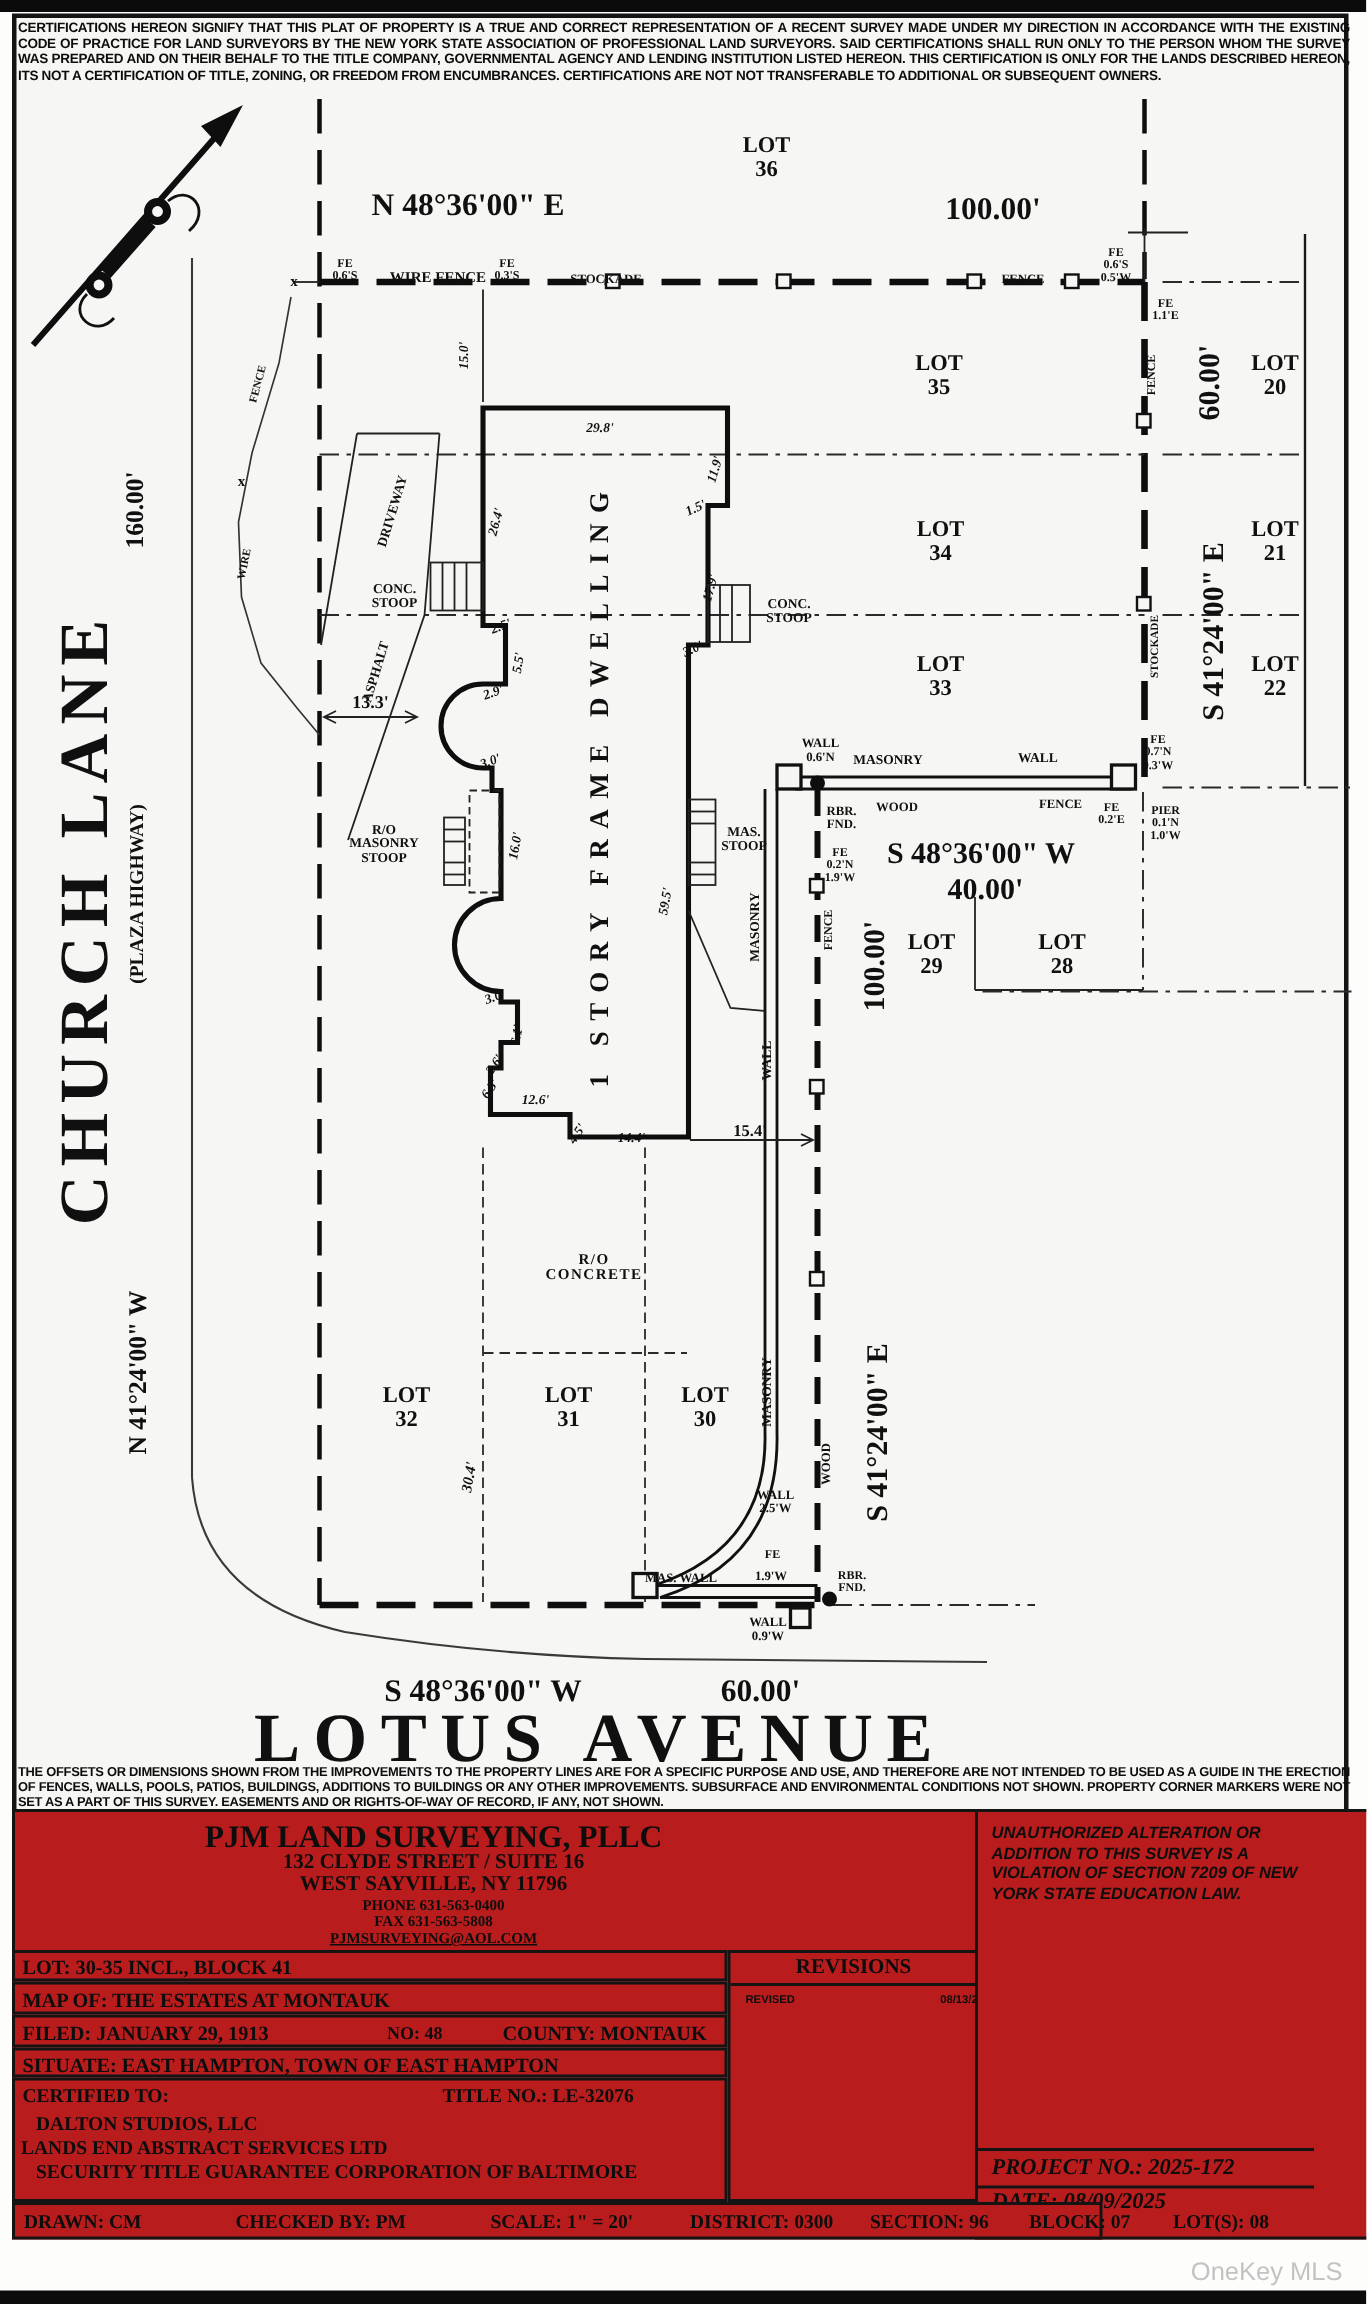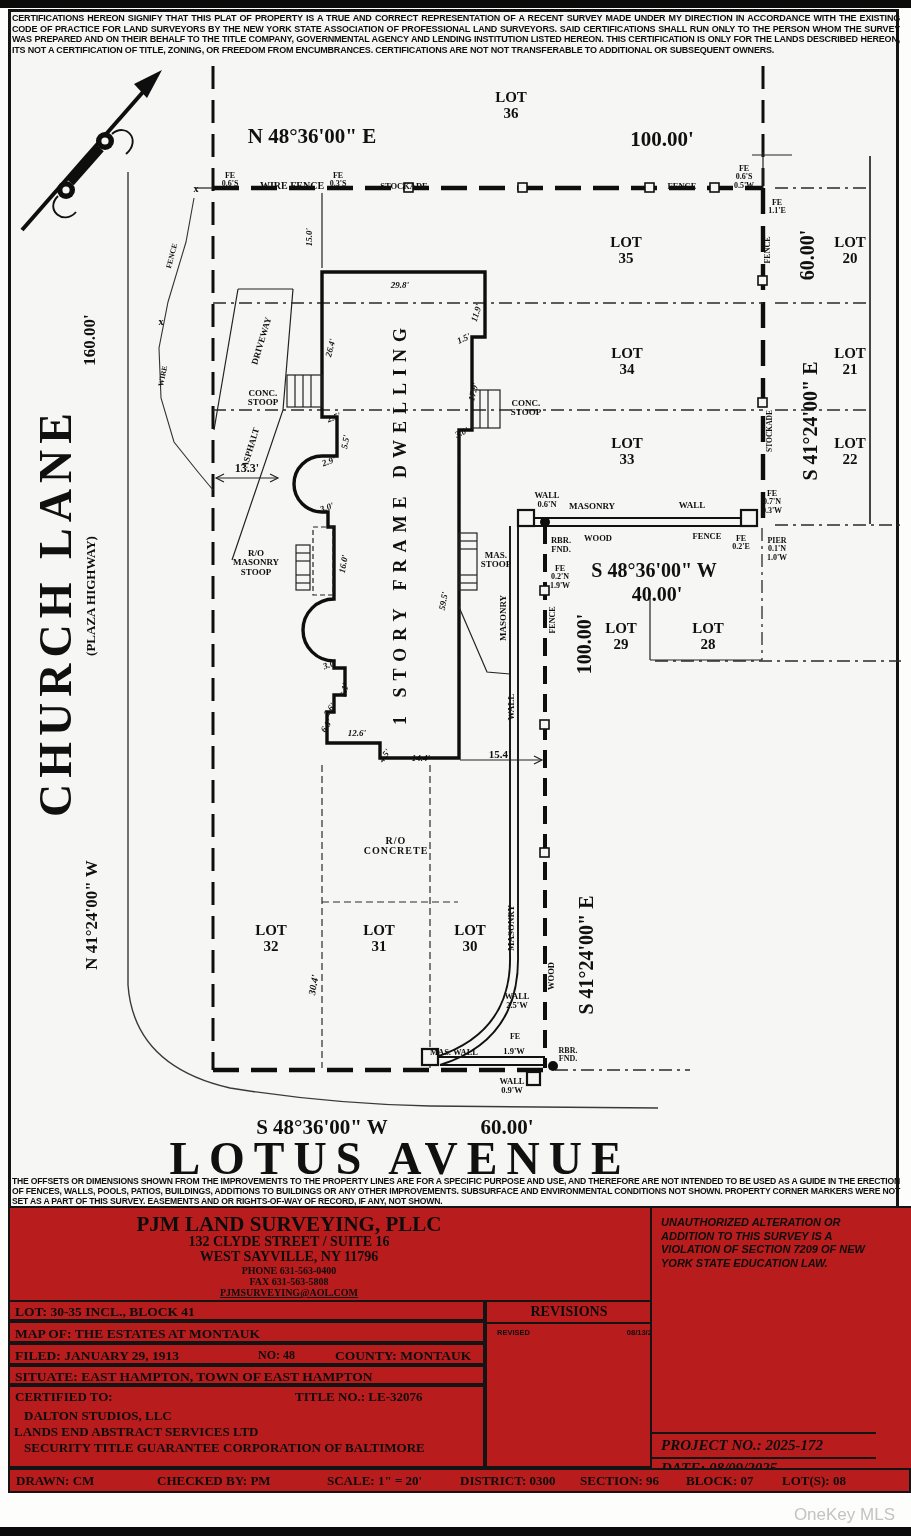--- a/index.html
+++ b/index.html
@@ -331,21 +331,21 @@
   </div>
 
   <div class="tbx" style="left:650px;top:1206px;width:276px;height:287px;font-style:italic;">
     <div class="tl sans" style="left:9px;top:8px;width:208px;font-size:11px;line-height:13.5px;white-space:normal;">UNAUTHORIZED ALTERATION OR ADDITION TO THIS SURVEY IS A VIOLATION OF SECTION 7209 OF NEW YORK STATE EDUCATION LAW.</div>
     <div style="position:absolute;left:0;top:224px;width:224px;border-top:2px solid #141414;"></div>
     <div class="tl" style="left:9px;top:229px;font-size:15px;">PROJECT NO.: 2025-172</div>
     <div style="position:absolute;left:0;top:249px;width:224px;border-top:2px solid #141414;"></div>
     <div class="tl" style="left:9px;top:252px;font-size:15px;">DATE: 08/09/2025</div>
   </div>
 
-  <div class="tbx" style="left:8px;top:1468px;width:903px;height:25px;">
+  <div class="tbx" style="left:8px;top:1468px;width:727px;height:25px;">
     <div class="tl" style="left:6px;top:3px;font-size:13px;">DRAWN: CM</div>
     <div class="tl" style="left:147px;top:3px;font-size:13px;">CHECKED BY: PM</div>
     <div class="tl" style="left:317px;top:3px;font-size:13px;">SCALE: 1" = 20'</div>
     <div class="tl" style="left:450px;top:3px;font-size:13px;">DISTRICT: 0300</div>
     <div class="tl" style="left:570px;top:3px;font-size:13px;">SECTION: 96</div>
     <div class="tl" style="left:676px;top:3px;font-size:13px;">BLOCK: 07</div>
     <div class="tl" style="left:772px;top:3px;font-size:13px;">LOT(S): 08</div>
   </div>
 
   <div id="watermark">OneKey MLS</div>

